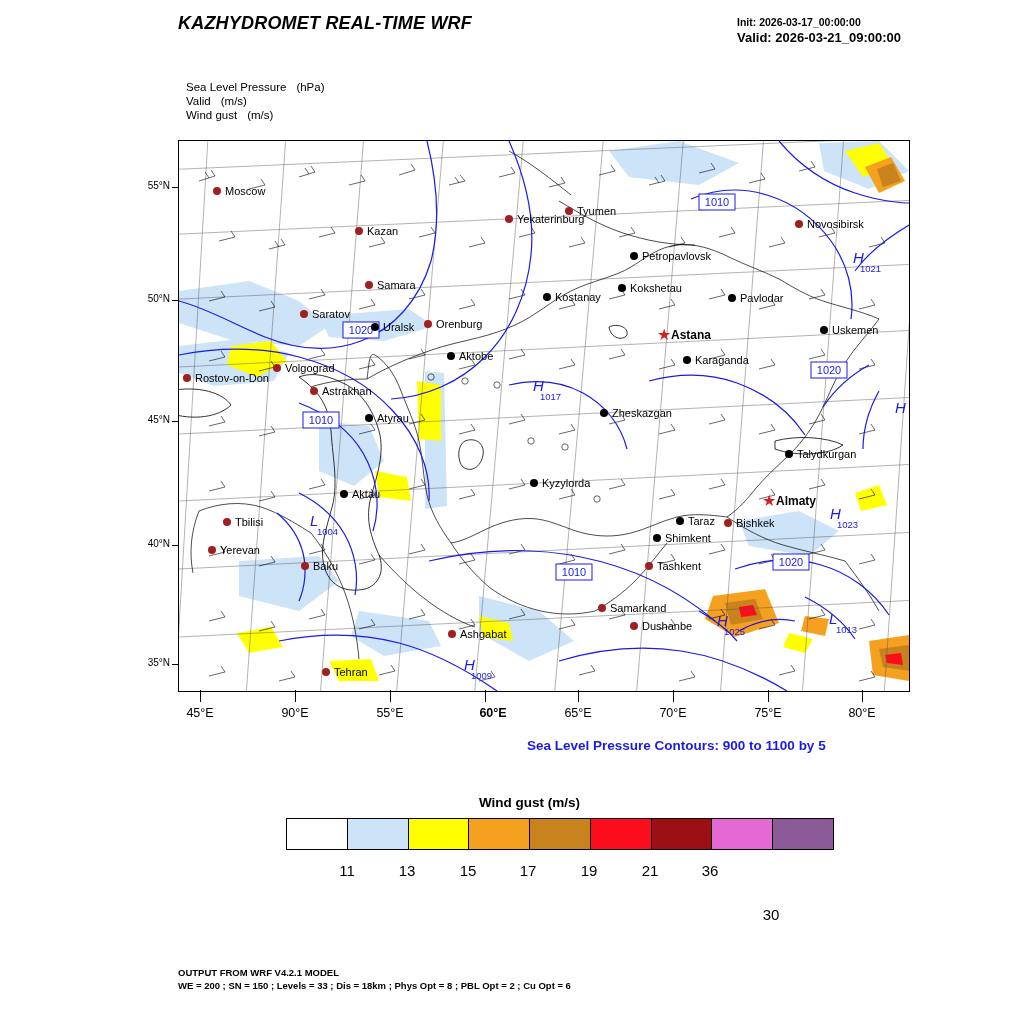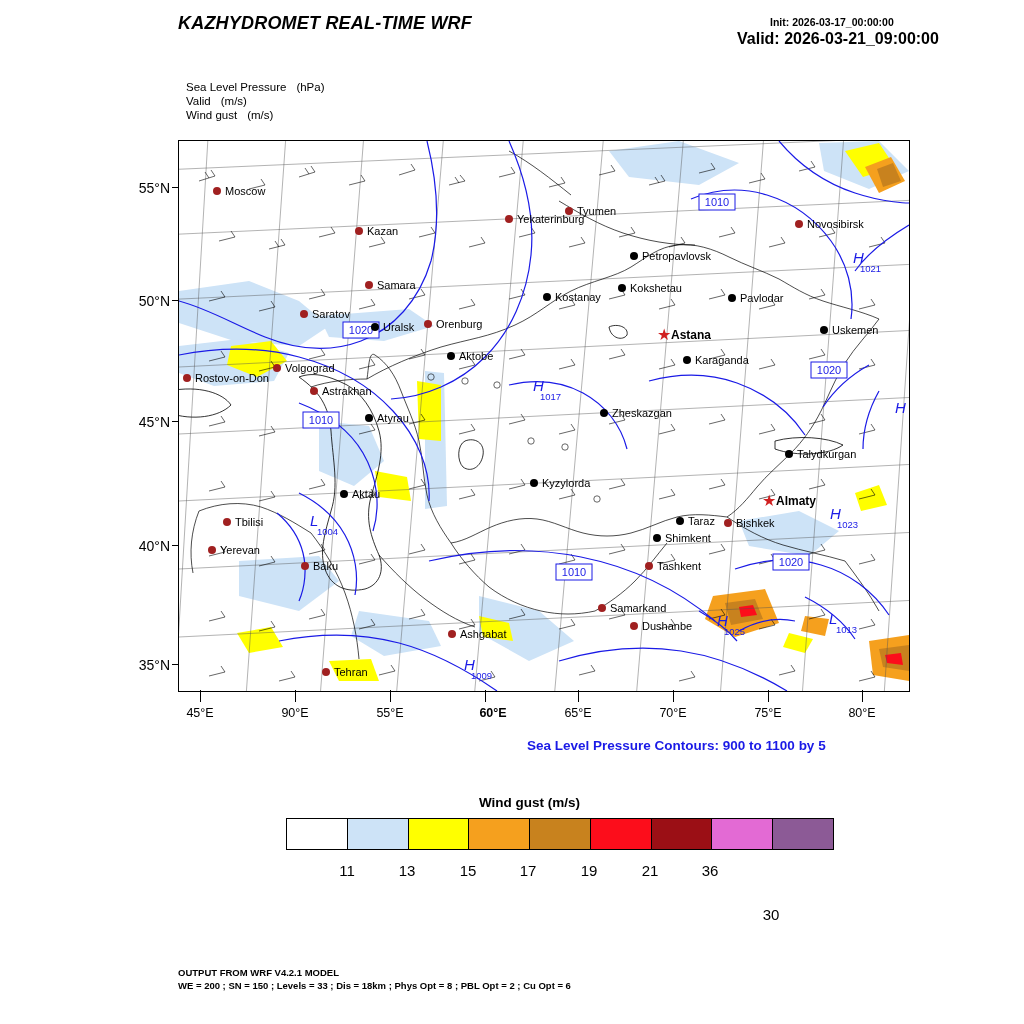--- a/index.html
+++ b/index.html
@@ -4,32 +4,32 @@
 <style>
   html,body{margin:0;padding:0;}
   body{
     width:1024px;height:1024px;position:relative;background:#ffffff;
     font-family:"Liberation Sans", sans-serif;color:#000;
     overflow:hidden;
   }
   .abs{position:absolute;}
   
   #title{left:178px;top:13px;font-size:18px;font-weight:bold;letter-spacing:.2px;font-style:italic;}
-  #init-line{left:737px;top:16px;font-size:10.5px;font-weight:bold;margin-left:33px;}
-  #valid-line{left:737px;top:30px;font-size:16px;font-weight:bold;}
+  #init-line{left:737px;top:16px;font-size:10.5px;font-weight:bold;}
+  #valid-line{left:737px;top:30px;font-size:13px;font-weight:bold;}
   #legend-vars{left:186px;top:80px;font-size:11.5px;line-height:14px;}
   #legend-vars div span.sp{display:inline-block;width:10px;}
   
   #map{
     left:178px;top:140px;width:730px;height:550px;
     border:1px solid #000;background:#fff;overflow:hidden;
   }
   #map svg{display:block;}
   
-  .ylab{font-size:14px;text-align:right;width:70px;}
+  .ylab{font-size:10px;text-align:right;width:70px;}
   .xlab{font-size:12.5px;text-align:center;width:70px;}
   .tick{background:#000;}
   
   #contour-note{left:527px;top:738px;font-size:13.5px;color:#1a1ae6;font-weight:bold;}
   
   #cb-title{left:479px;top:795px;font-size:13.5px;font-weight:bold;}
   #cbwrap{left:286px;top:818px;width:546px;height:30px;border:1px solid #000;display:flex;}
   #cbwrap div{flex:1 1 0;height:100%;border-right:1px solid #000;}
   #cbwrap div:last-child{border-right:none;}
   #cbticks{left:286px;top:862px;width:546px;height:16px;}

